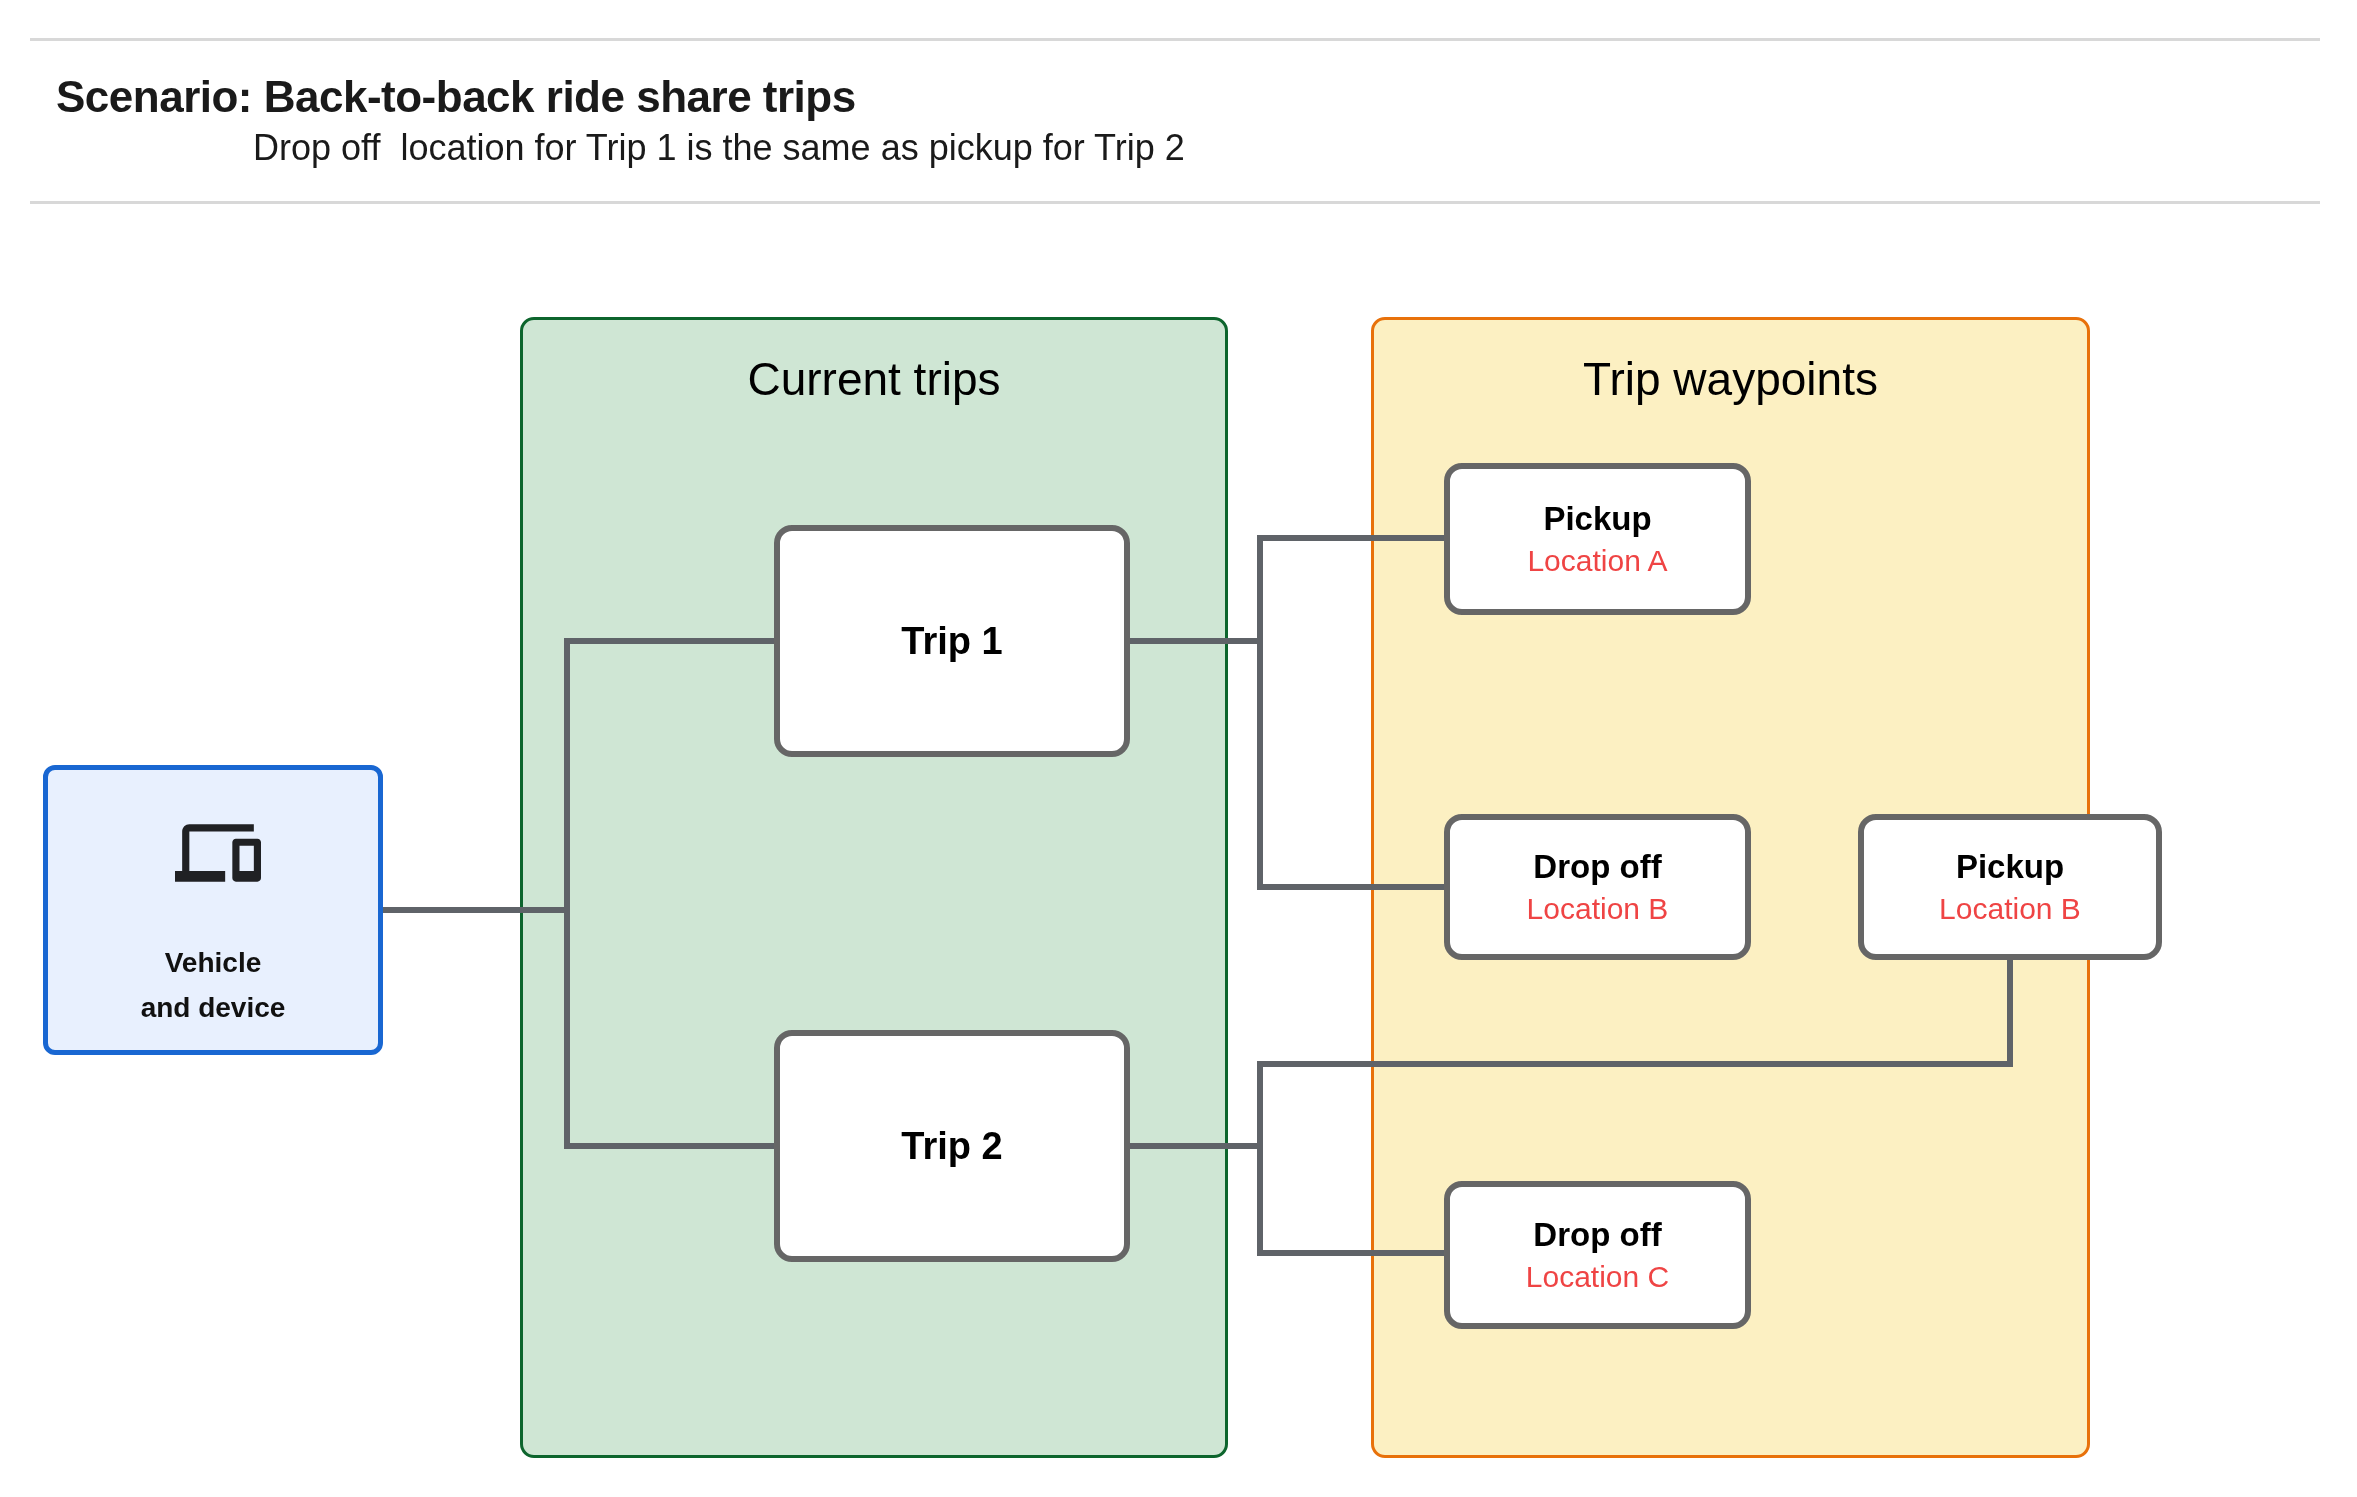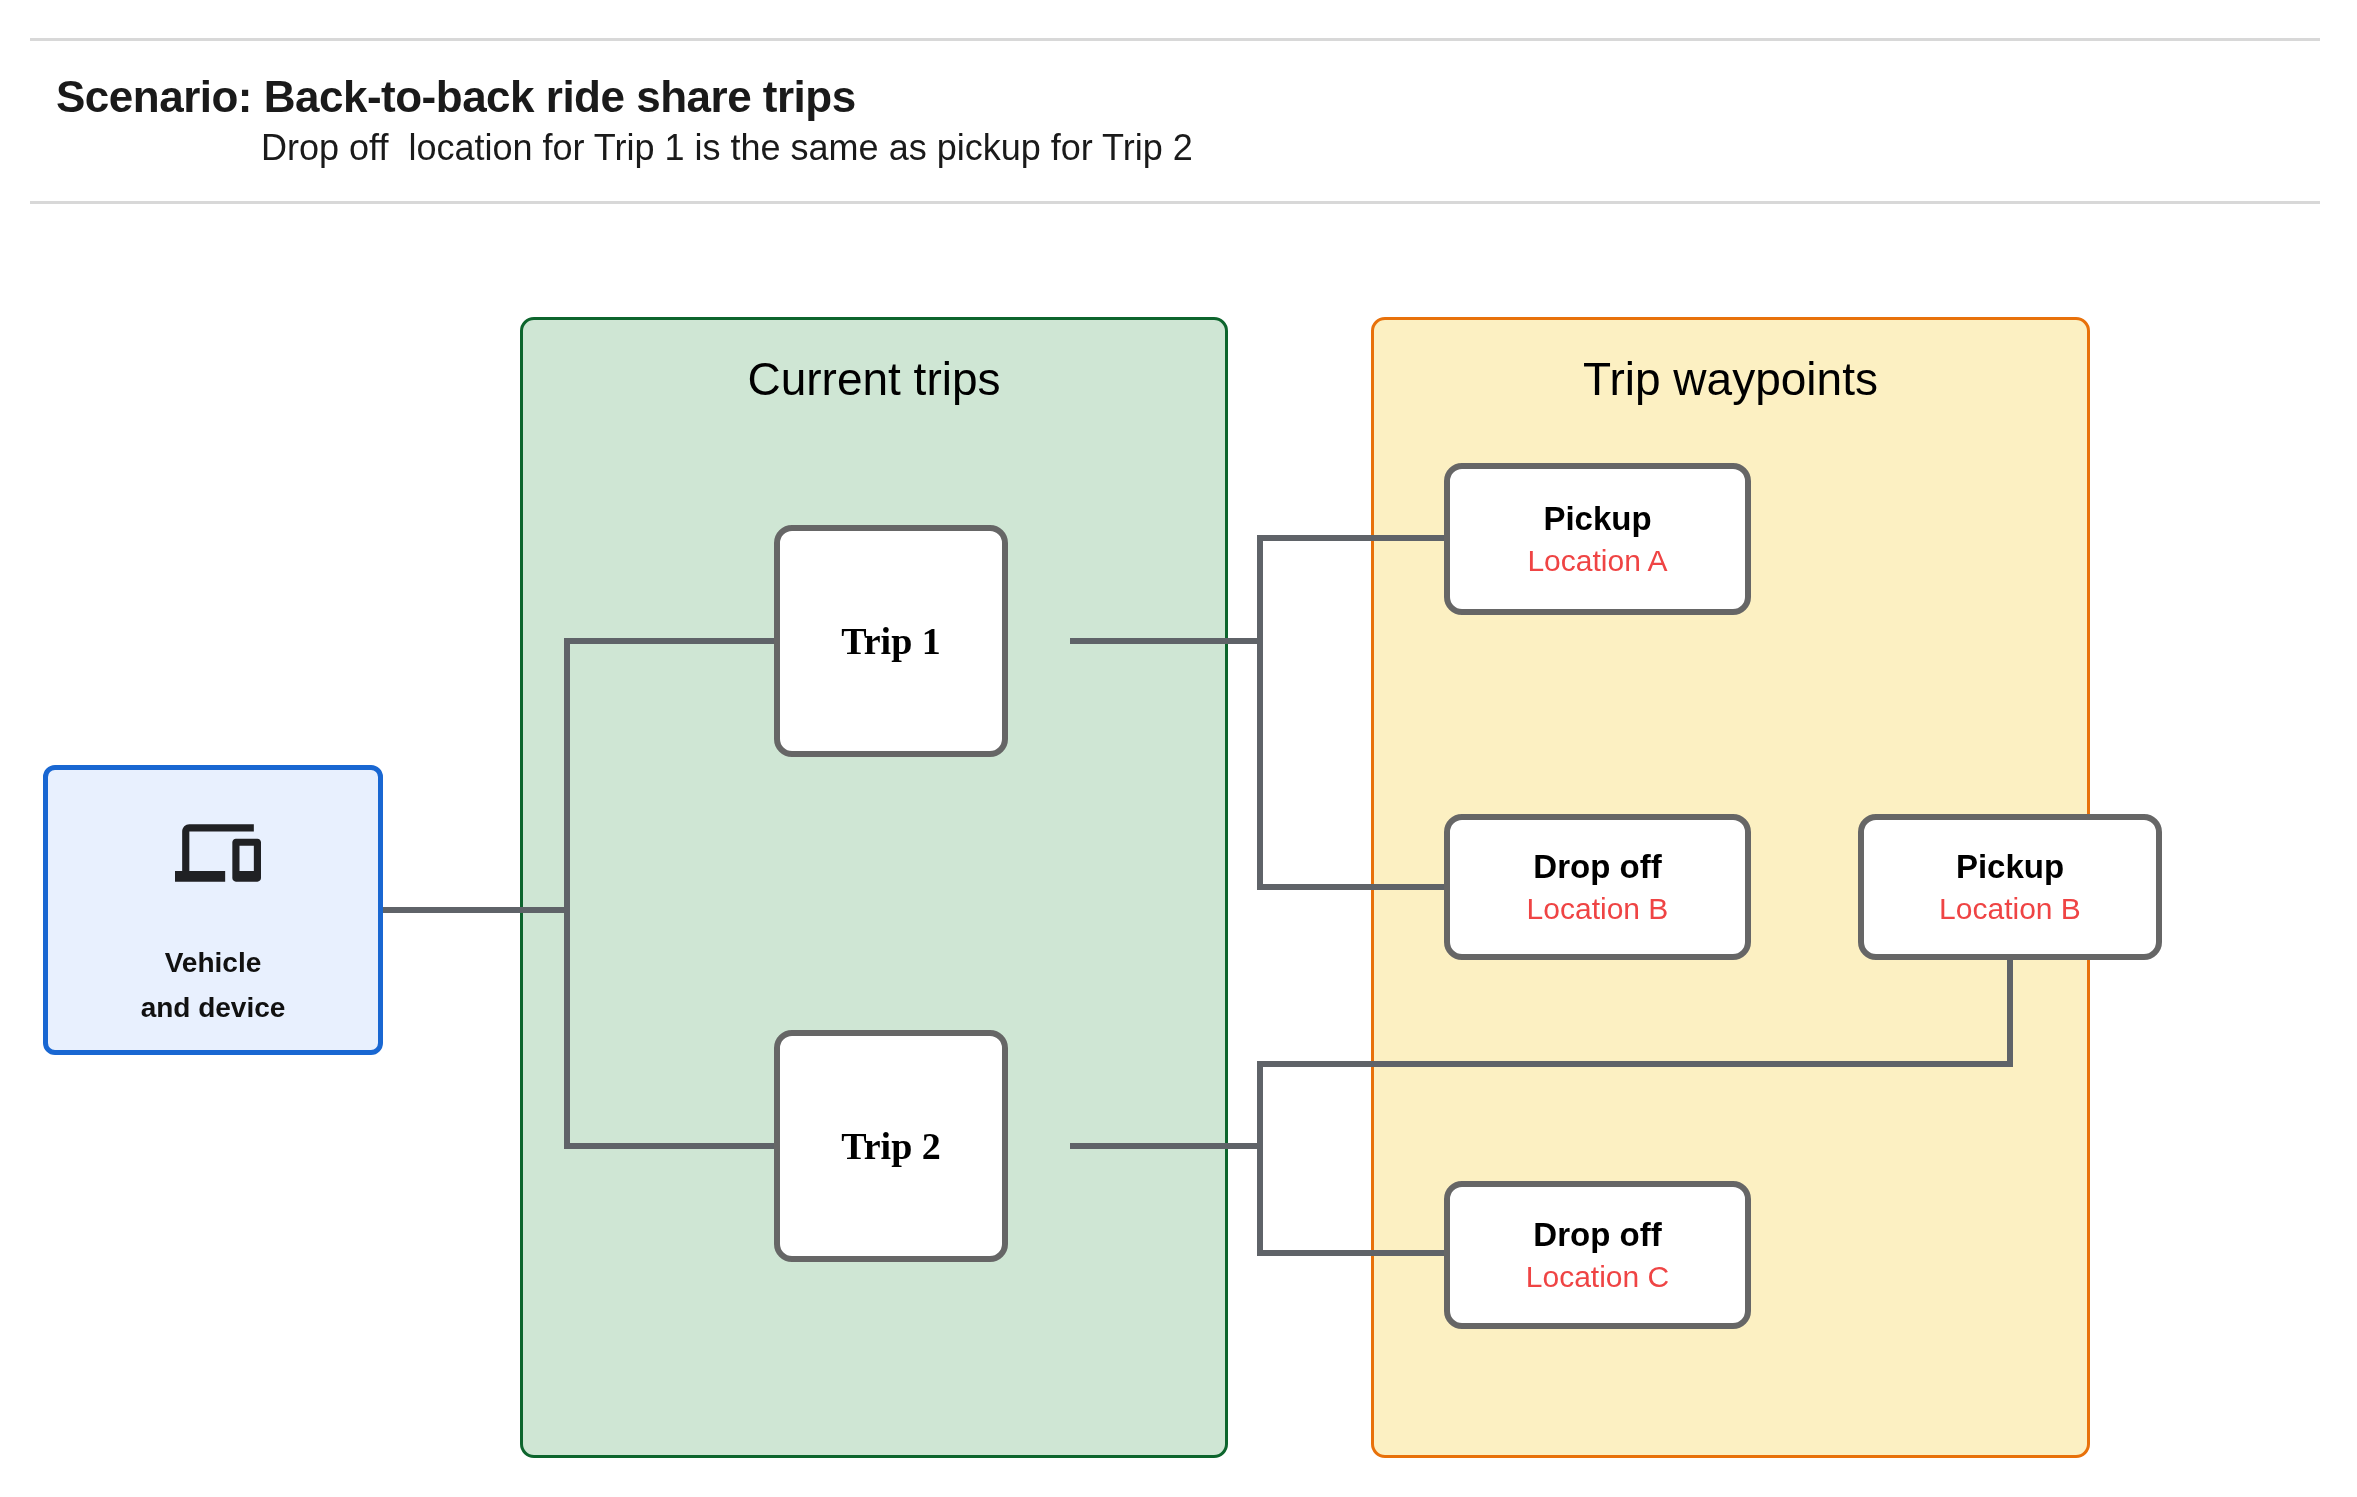--- a/index.html
+++ b/index.html
@@ -12,33 +12,33 @@
   *{box-sizing:border-box;margin:0;padding:0;}
   html,body{background:#FFFFFF;}
   body{font-family:"Liberation Sans",sans-serif;color:var(--ink);}
   .stage{position:relative;width:2357px;height:1497px;background:#FFFFFF;overflow:hidden;}
 
   .rule{position:absolute;left:30px;width:2290px;height:3px;background:var(--rule);}
   .rule1{top:38px;}
   .rule2{top:201px;}
 
   .page-title{position:absolute;left:56px;top:72px;font-size:44px;font-weight:700;letter-spacing:-0.5px;white-space:pre;}
-  .page-subtitle{position:absolute;left:253px;top:127px;font-size:36px;font-weight:400;white-space:pre;margin-left:8px;}
+  .page-subtitle{position:absolute;left:253px;top:127px;font-size:36px;font-weight:400;white-space:pre;}
 
   .group{position:absolute;top:317px;height:1141px;border-radius:14px;border:3px solid;}
   .group-current{left:520px;width:708px;background:var(--green-fill);border-color:var(--green-border);padding-left:24px;}
   .group-waypoints{left:1371px;width:719px;background:var(--yellow-fill);border-color:var(--orange-border);}
   .group-title{position:absolute;left:0;right:0;top:32px;text-align:center;font-size:46px;font-weight:400;color:#000;}
 
   svg.edges{position:absolute;left:0;top:0;width:2357px;height:1497px;}
   svg.edges path{stroke:var(--connector);stroke-width:6;fill:none;stroke-linejoin:miter;}
 
   .node{position:absolute;background:#FFFFFF;border:6px solid var(--node-border);border-radius:18px;
         display:flex;flex-direction:column;align-items:center;justify-content:center;}
-  .trip-node{left:774px;width:234px;height:232px;font-family:Liberation Serif, serif;}
+  .trip-node{left:774px;width:356px;height:232px;}
   .trip1{top:525px;}
   .trip2{top:1030px;}
   .trip-label{font-size:38px;font-weight:700;color:#000;}
 
   .wp-node{width:307px;height:148px;}
   .wp-col1{left:1444px;}
   .wp-pickup-a{top:463px;height:152px;}
   .wp-dropoff-b{top:814px;height:146px;}
   .wp-pickup-b{left:1858px;top:814px;height:146px;width:304px;}
   .wp-dropoff-c{top:1181px;}

